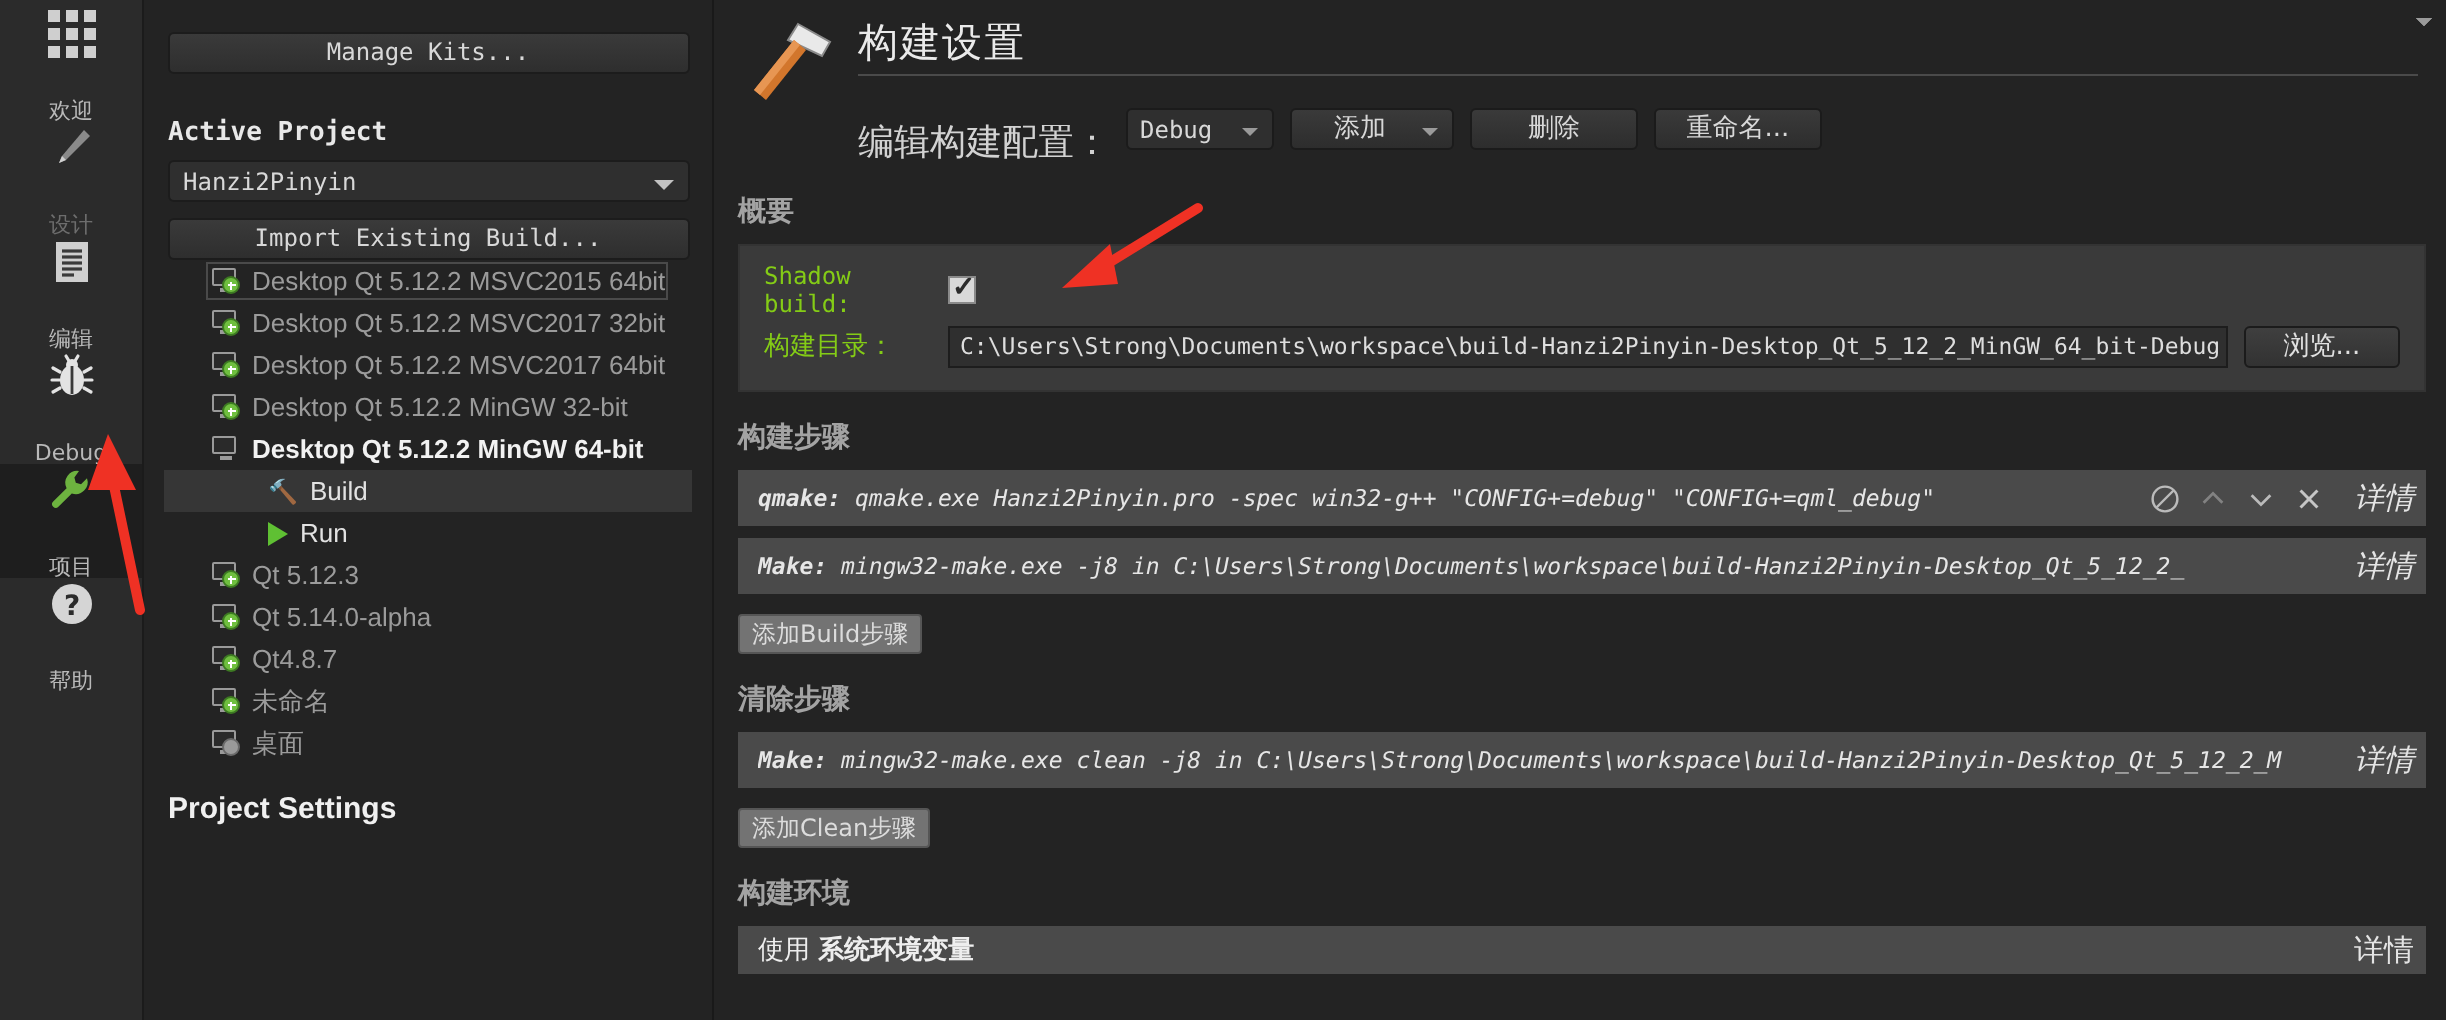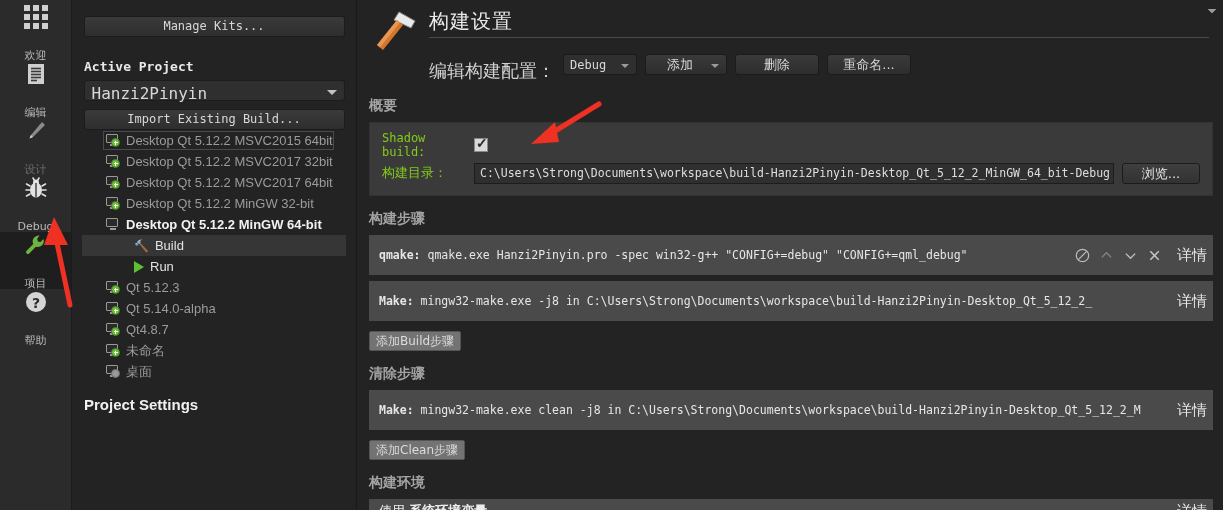--- a/index.html
+++ b/index.html
@@ -81,21 +81,21 @@
     width: 261px; height: 21px;
     margin: 0 auto;
     background: #2f2f2f;
     border: 1px solid #1c1c1c;
     border-radius: 3px;
     cursor: pointer;
   }
   .combo span.val {
     position: absolute; left: 7px; top: 3px;
     font-family: "DejaVu Sans Mono", monospace;
-    font-size: 16px; color: #d8d8d8;
+    font-size: 12px; color: #d8d8d8;
   }
   .caret {
     position: absolute; right: 7px; top: 9px;
     width: 0; height: 0;
     border-left: 5px solid transparent;
     border-right: 5px solid transparent;
     border-top: 5px solid #c2c2c2;
   }
   .caret.sm {
     border-left-width: 4px; border-right-width: 4px; border-top-width: 4px;
@@ -243,25 +243,26 @@
     margin-left: 8px; flex: 0 0 78px;
     height: 21px; line-height: 19px;
     background: linear-gradient(#3f3f3f, #323232);
     border: 1px solid #1b1b1b; border-radius: 3px;
     text-align: center; font-size: 13px; color: #e0e0e0;
     cursor: pointer; font-family: "DejaVu Sans", sans-serif;
   }
 
   .step-row {
     margin: 0 10px 6px 12px;
-    height: 40px;
+    height: 28px;
     background: #4a4a4a;
     display: flex; align-items: center;
     padding: 0 6px 0 10px;
     overflow: hidden;
+    font-style: italic;
   }
   .step-text {
     flex: 1 1 auto;
     font-family: "DejaVu Sans Mono", monospace;
     font-size: 11.5px; color: #e6e6e6;
     white-space: nowrap; overflow: hidden;
   }
   .step-text b { font-weight: bold; }
   .step-icons { display: flex; align-items: center; gap: 9px; flex: 0 0 auto; padding-left: 10px; }
   .ic { width: 15px; height: 15px; cursor: pointer; opacity: .85; }
@@ -304,46 +305,46 @@
           <i></i>
           <i></i>
           <i></i>
           <i></i>
           <i></i>
           <i></i>
           <i></i>
           <i></i>
       </span>
       <span class="mode-label">欢迎</span>
+    </div>
+
+    <div class="mode-item dim">
+      <span class="mode-icon">
+        <svg width="24" height="24" viewBox="0 0 24 24">
+          <path d="M18 3 L21 6 L9 18 L5.5 19.5 L7 16 Z" fill="#8a8a8a"></path>
+          <path d="M5.5 19.5 L7 16 L9 18 Z" fill="#d0d0d0"></path>
+        </svg>
+      </span>
+      <span class="mode-label">设计</span>
     </div>
 
     <div class="mode-item">
       <span class="mode-icon">
         <svg width="24" height="24" viewBox="0 0 24 24">
           <rect x="4" y="2" width="16" height="20" fill="#cfcfcf"></rect>
           <g stroke="#3a3a3a" stroke-width="1.6">
             <line x1="7" y1="6.5" x2="17" y2="6.5"></line>
               <line x1="7" y1="9.5" x2="17" y2="9.5"></line>
             <line x1="7" y1="12.5" x2="17" y2="12.5"></line>
               <line x1="7" y1="15.5" x2="17" y2="15.5"></line>
             <line x1="7" y1="18.5" x2="13" y2="18.5"></line>
           </g>
         </svg>
       </span>
       <span class="mode-label">编辑</span>
-    </div>
-
-    <div class="mode-item dim">
-      <span class="mode-icon">
-        <svg width="24" height="24" viewBox="0 0 24 24">
-          <path d="M18 3 L21 6 L9 18 L5.5 19.5 L7 16 Z" fill="#8a8a8a"></path>
-          <path d="M5.5 19.5 L7 16 L9 18 Z" fill="#d0d0d0"></path>
-        </svg>
-      </span>
-      <span class="mode-label">设计</span>
     </div>
 
     <div class="mode-item">
       <span class="mode-icon">
         <svg width="24" height="24" viewBox="0 0 24 24">
           <ellipse cx="12" cy="14" rx="6" ry="7.5" fill="#e3e3e3"></ellipse>
           <circle cx="12" cy="6.5" r="3" fill="#e3e3e3"></circle>
           <g stroke="#e3e3e3" stroke-width="1.6" stroke-linecap="round">
             <line x1="6" y1="10" x2="2.5" y2="8"></line>
               <line x1="6" y1="14" x2="2" y2="14"></line>

